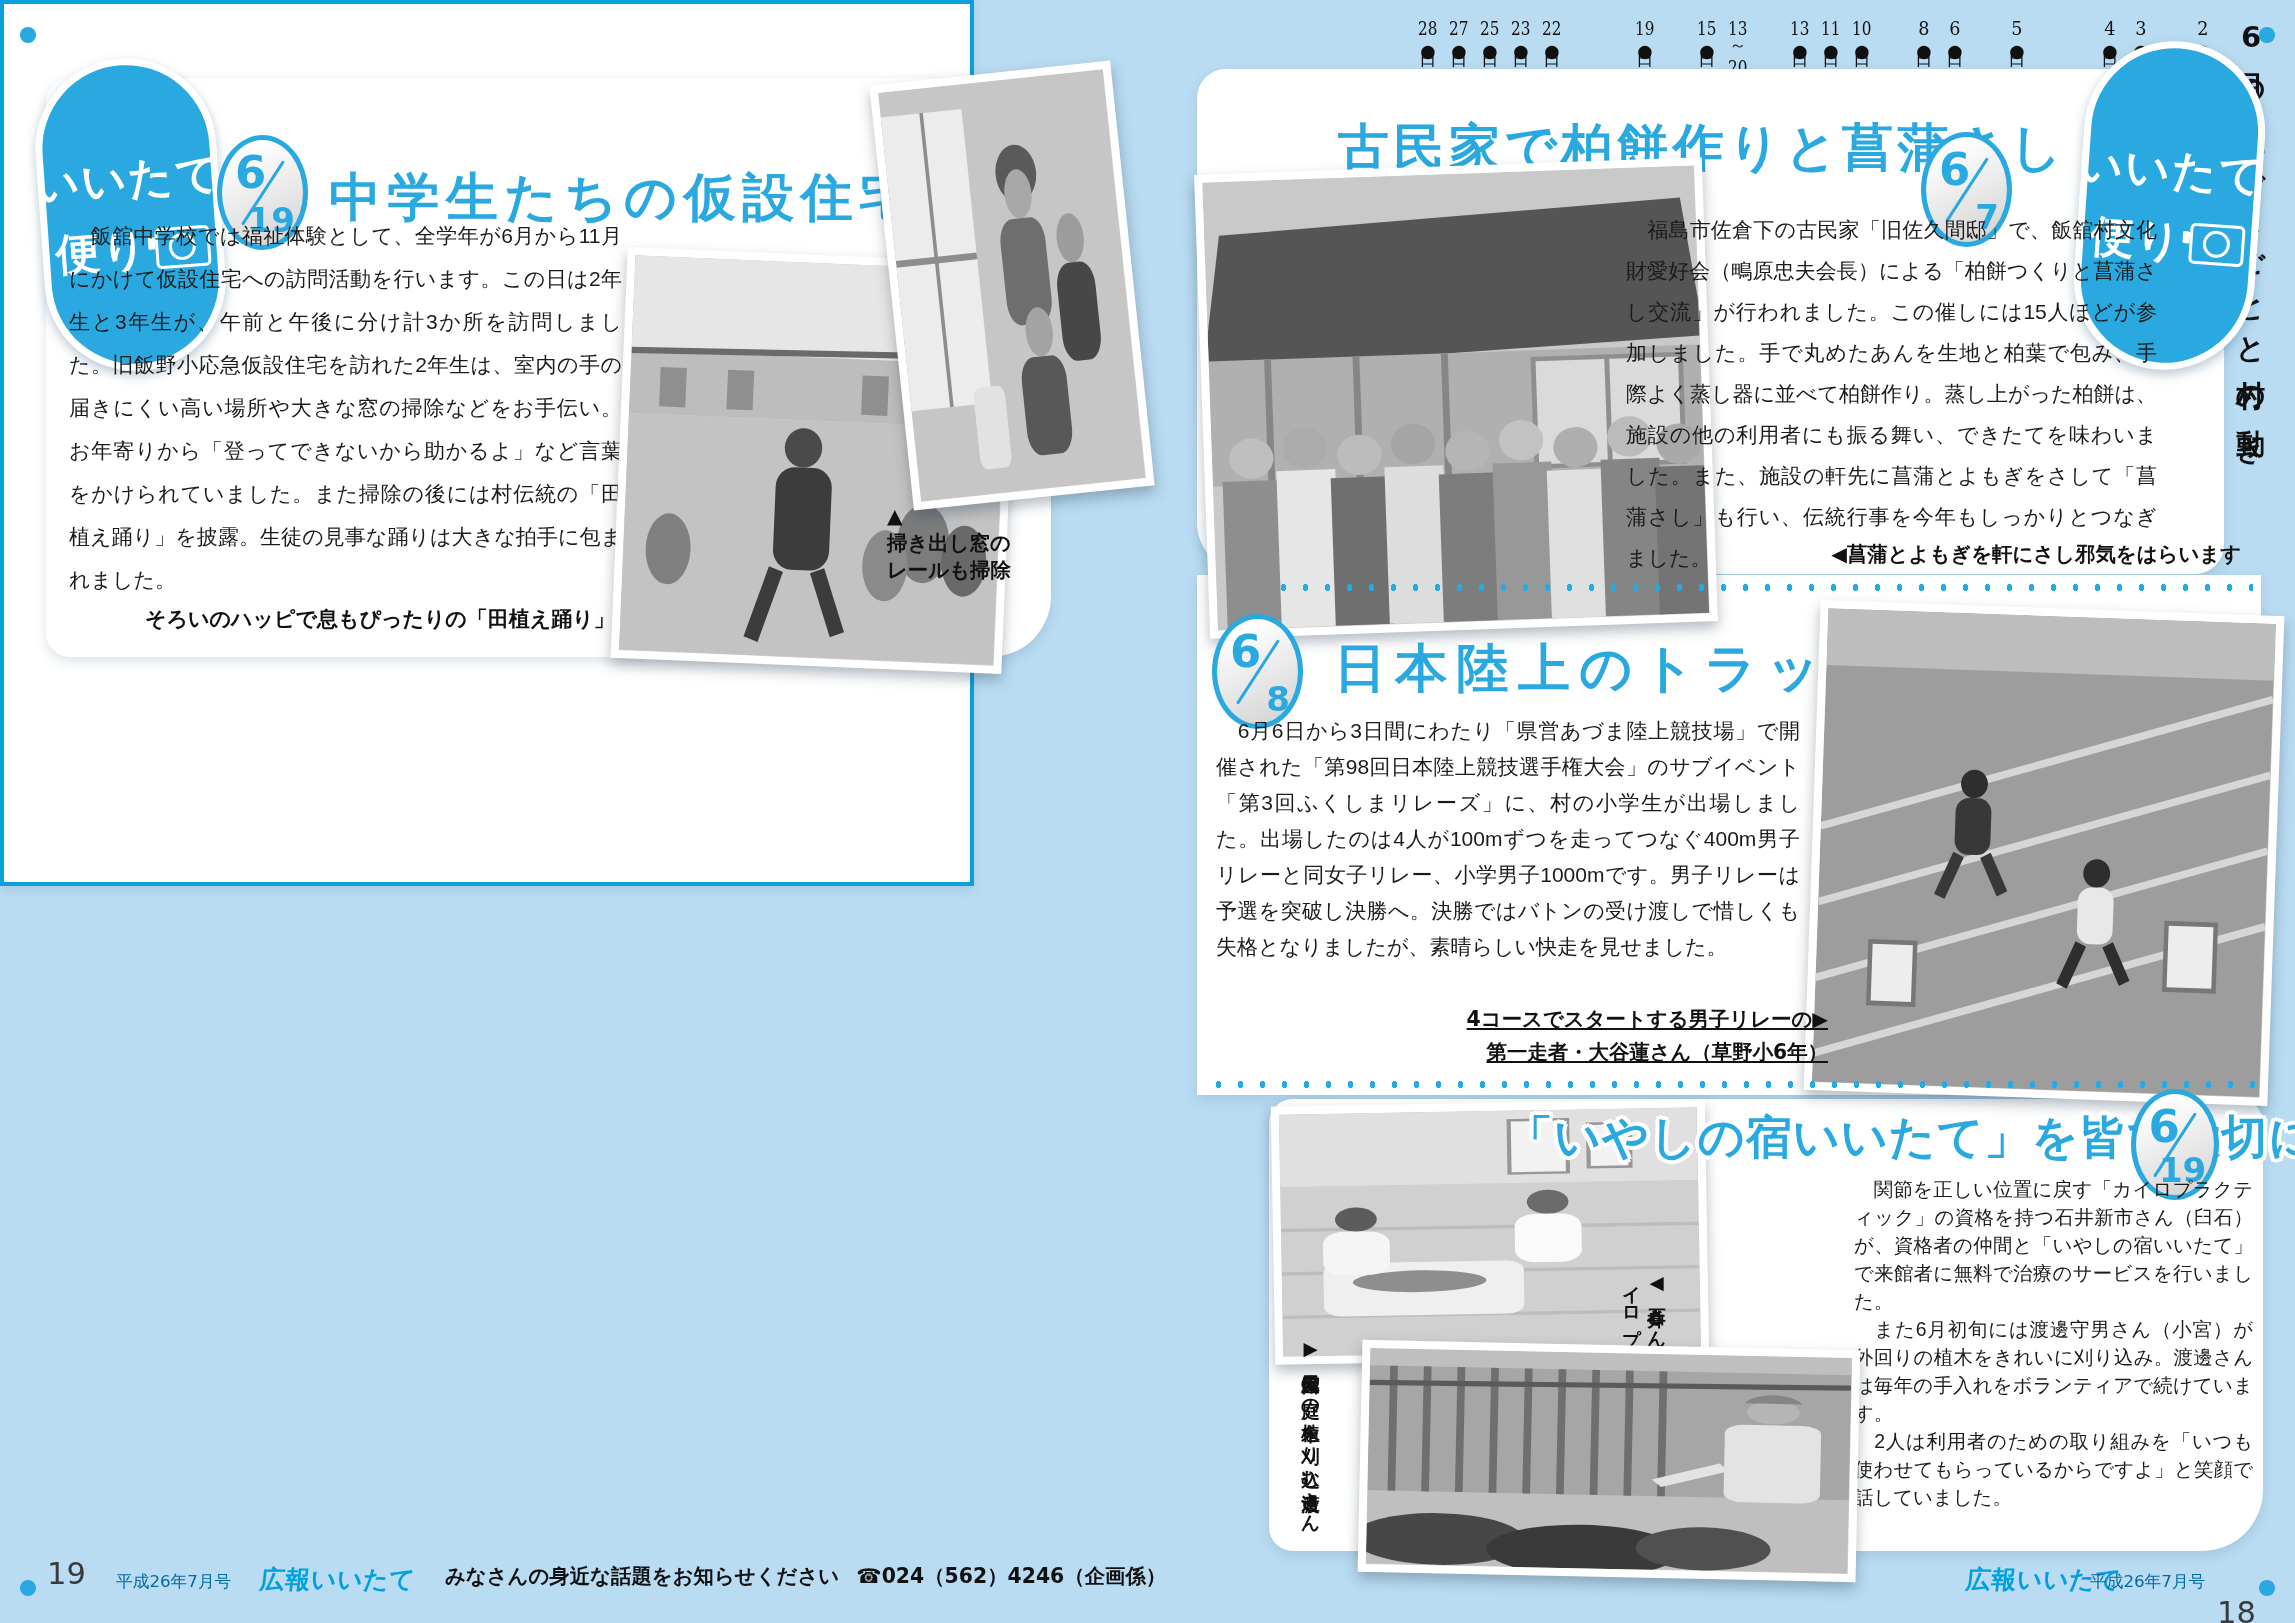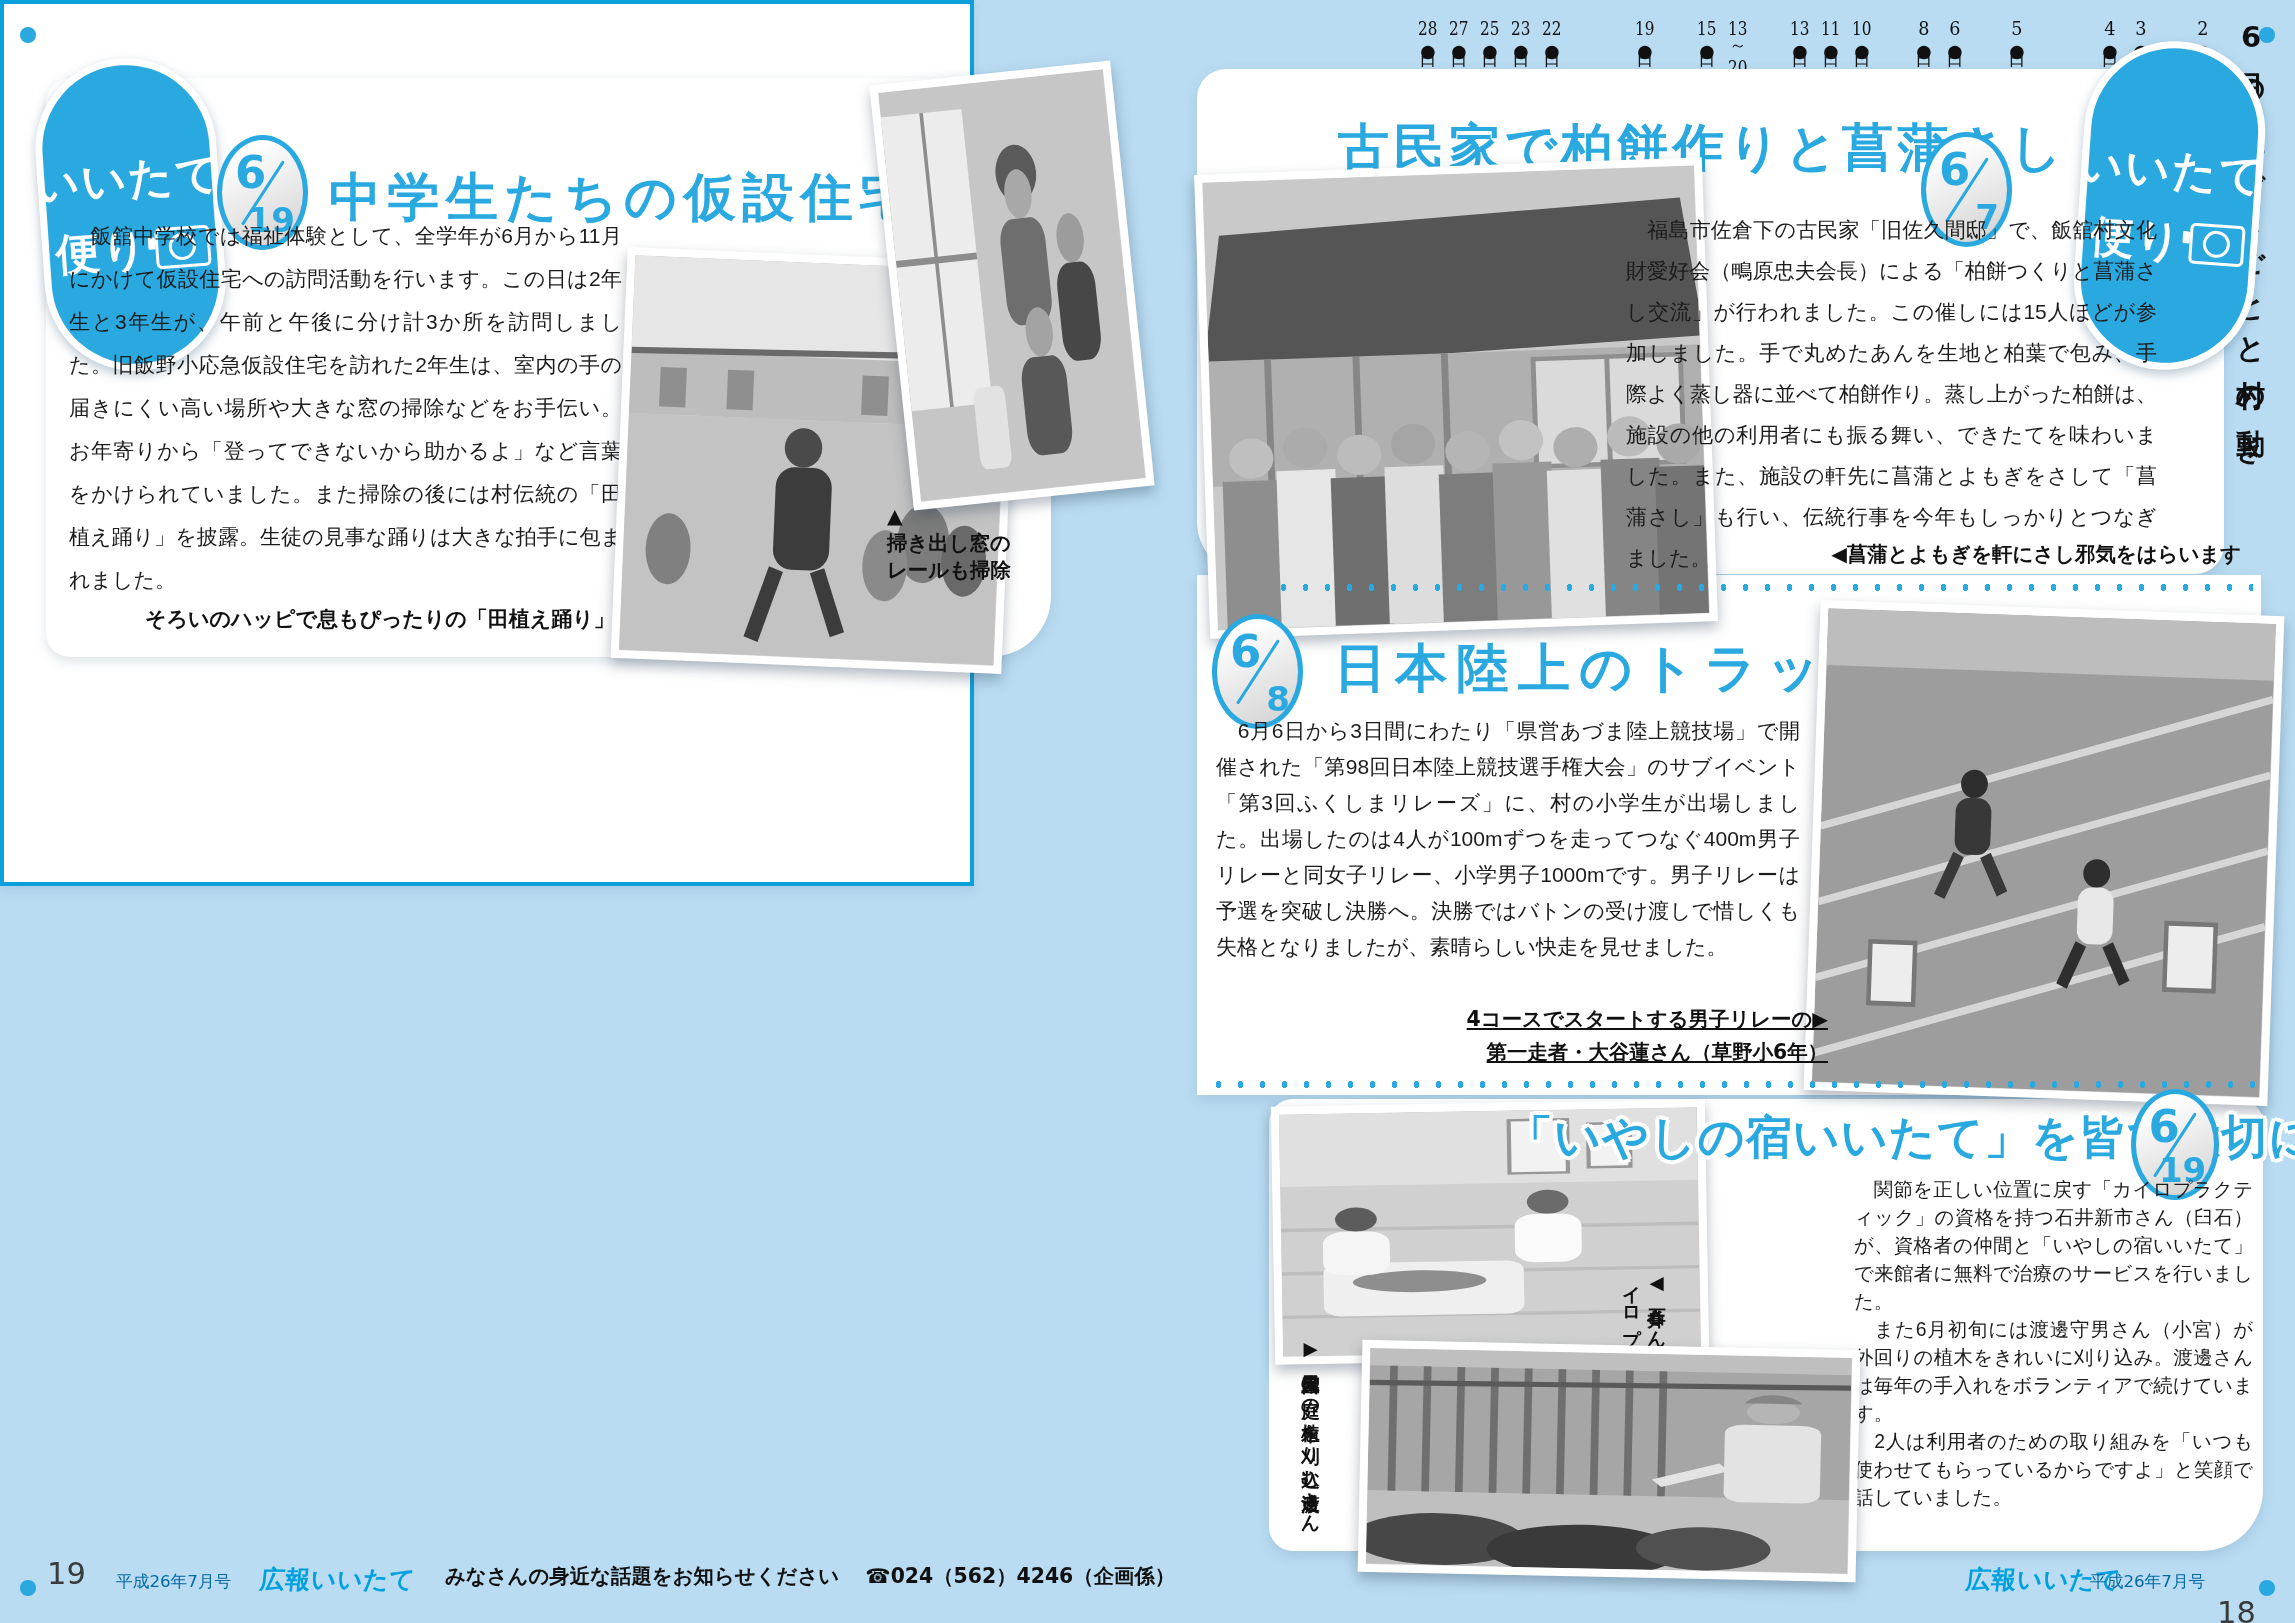--- a/index.html
+++ b/index.html
@@ -93,21 +93,21 @@
   .pageno{position:absolute;font-size:30.5px;color:#3a3a3a;}
   .pn-left{left:47px;top:1556px;}
   .pn-right{left:2217px;top:1556px;margin-top:39px;}
   .issue{position:absolute;font-size:16.7px;color:#0369a1;}
   .is-left{left:116px;top:1570px;}
   .is-right{left:2090px;top:1570px;}
   .logo{position:absolute;font-size:25px;font-weight:900;color:#00a0e0;transform:skewX(-6deg);letter-spacing:0.5px;}
   .lg-left{left:260px;top:1563px;}
   .lg-right{left:1966px;top:1563px;}
   .notice{position:absolute;left:445px;top:1562px;font-size:20.4px;font-weight:700;color:#111;white-space:nowrap;}
-  .notice .ph-num{margin-left:19px;}
+  .notice .ph-num{margin-left:10px;}
 </style>
 </head>
 <body>
 
 <div class="spread">
 
   <div class="wbox box-article1"></div>
 
   <div class="iitate-badge badge-left">
     <div class="bl">いいたて</div>

